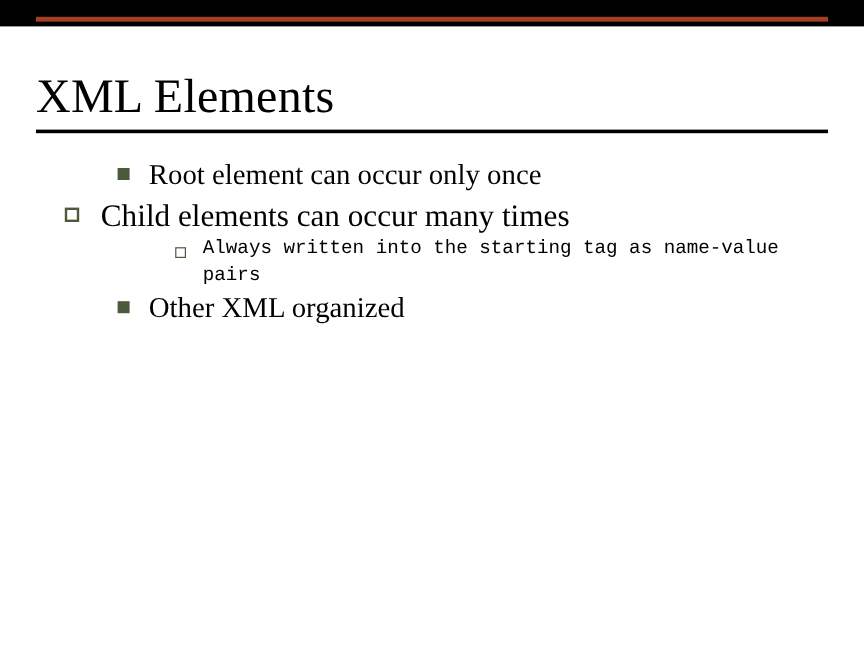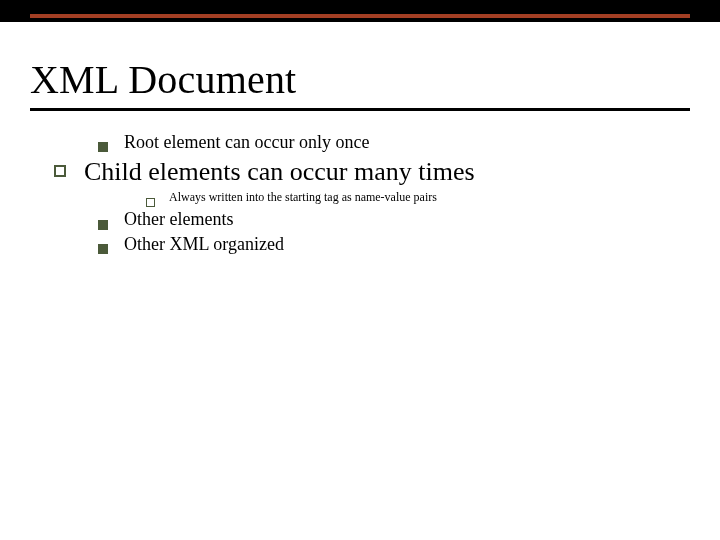--- a/index.html
+++ b/index.html
@@ -70,48 +70,48 @@
   
   .b1 {
     width: 12px;
     height: 12px;
     border: 2px solid #4b5a3a;
     margin-top: 11px;
     margin-right: 18px;
     box-sizing: border-box;
   }
   
-  .lvl2 { margin-left: 44px; font-size: 18px; align-items: center; }
+  .lvl2 { margin-left: 44px; font-size: 24px; }
   .b2 {
     width: 10px;
     height: 10px;
     background: #4b5a3a;
     margin-top: 10px;
     margin-right: 16px;
   }
   
-  .lvl3 { margin-left: 92px; font-size: 12px; }
+  .lvl3 { margin-left: 92px; font-size: 16px; font-family: Liberation Mono, monospace; }
   .b3 {
     width: 9px;
     height: 9px;
     border: 1.8px solid #4b5a3a;
     margin-top: 9px;
     margin-right: 14px;
     box-sizing: border-box;
   }
   .txt { flex: 1 1 auto; }
 </style>
 </head>
 <body>
 <div class="slide">
 
   <div class="top-bar"></div>
   <div class="accent-line"></div>
 
-  <div class="title">XML Document</div>
+  <div class="title">XML Elements</div>
   <div class="title-underline"></div>
 
   <div class="content">
 
 
 
     <div class="row lvl2">
       <span class="bullet b2"></span>
       <span class="txt">Root element can occur only once</span>
     </div>
@@ -121,24 +121,20 @@
       <span class="txt">Child elements can occur many times</span>
     </div>
 
 
 
     <div class="row lvl3">
       <span class="bullet b3"></span>
       <span class="txt">Always written into the starting tag as name-value pairs</span>
     </div>
 
-    <div class="row lvl2">
-      <span class="bullet b2"></span>
-      <span class="txt">Other elements</span>
-    </div>
 
     <div class="row lvl2">
       <span class="bullet b2"></span>
       <span class="txt">Other XML organized</span>
     </div>
 
   </div>
 </div>
 
 </body></html>

